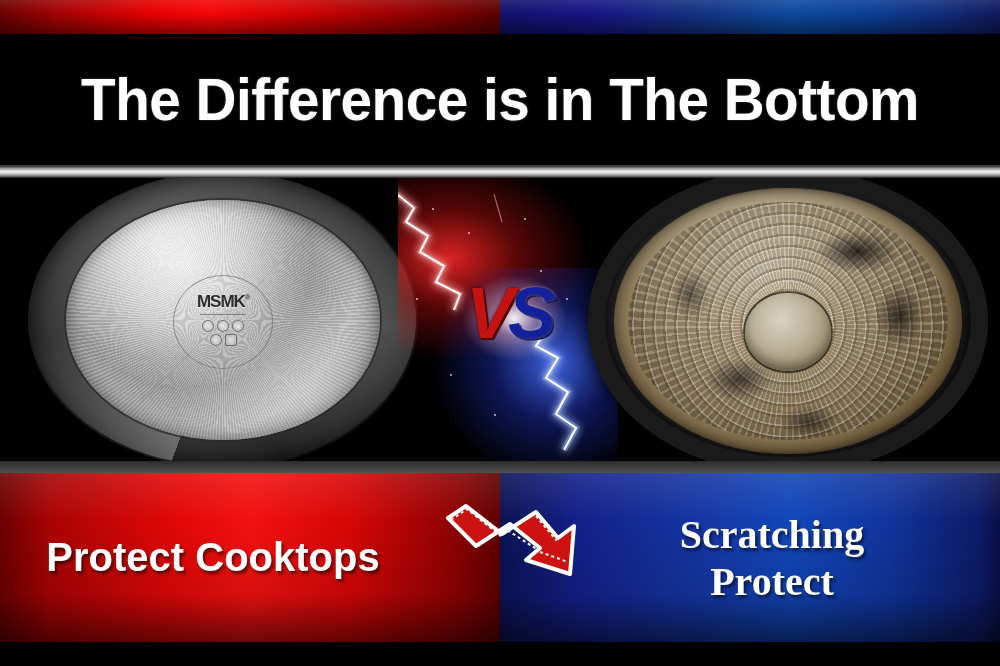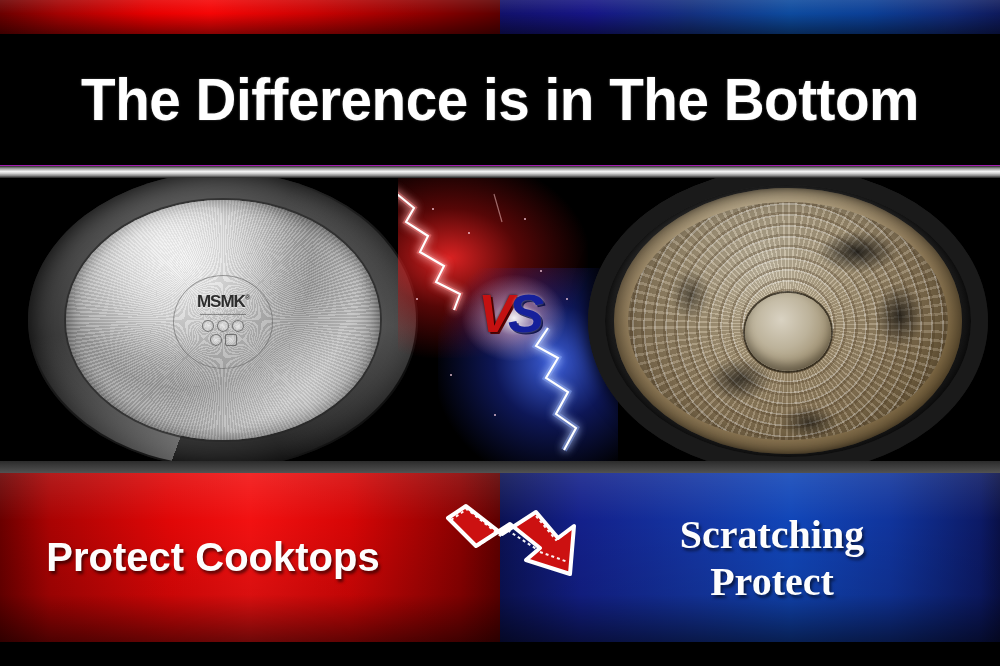--- a/index.html
+++ b/index.html
@@ -1,21 +1,21 @@
 <!DOCTYPE html>
 <html><head>
 <meta charset="utf-8">
 <style>
   html,body{margin:0;padding:0;background:#000;}
   body{font-family:"Liberation Sans", sans-serif;}
 
   #poster{
     position:relative;
     width:1000px;height:666px;
-    background:#a21caf;
+    background:#404040;
     overflow:hidden;
   }
 
   
   .top-banner{position:absolute;left:0;top:0;width:1000px;height:34px;display:flex;}
   .top-banner .half{height:100%;}
   .top-banner .red-half{
     width:500px;
     background:linear-gradient(to right,#6b0000 0%,#a50202 12%,#e60000 30%,#f50505 42%,#cc0202 62%,#8a0000 86%,#5e0000 100%);
   }
@@ -140,21 +140,21 @@
   .fx{position:absolute;left:398px;top:0;width:220px;height:283px;overflow:hidden;}
   .glow-red{position:absolute;left:-40px;top:-20px;width:230px;height:200px;
     background:radial-gradient(ellipse at 40% 50%, rgba(255,40,40,.85) 0%, rgba(190,15,15,.45) 35%, rgba(90,0,0,0) 72%);}
   .glow-blue{position:absolute;left:40px;top:90px;width:230px;height:210px;
     background:radial-gradient(ellipse at 50% 45%, rgba(70,110,255,.85) 0%, rgba(30,50,190,.45) 36%, rgba(8,12,80,0) 74%);}
   .glow-core{position:absolute;left:58px;top:92px;width:116px;height:96px;
     background:radial-gradient(ellipse at 50% 50%, rgba(255,255,255,.95) 0%, rgba(255,200,220,.45) 26%, rgba(255,255,255,0) 64%);}
   .spark{position:absolute;width:2px;height:2px;border-radius:50%;background:#ffd3e4;opacity:.85;}
   .vs-text{
     position:absolute;left:0;top:96px;width:220px;text-align:center;
-    font-family:"Liberation Sans",sans-serif;font-weight:bold;font-size:54px;
+    font-family:"Liberation Sans",sans-serif;font-weight:bold;font-size:72px;
     line-height:78px;letter-spacing:-6px;
     font-style:italic;
   }
   .vs-text .v{color:#c41111;text-shadow:0 0 3px rgba(0,0,0,.8),2px 2px 0 #5a0505;}
   .vs-text .s{color:#15209b;text-shadow:0 0 3px rgba(255,255,255,.5),2px 2px 0 #070b44;}
 
   
   .bottom{position:absolute;left:0;top:473px;width:1000px;height:169px;display:flex;}
   .band{position:relative;width:500px;height:169px;display:flex;align-items:center;overflow:hidden;}
   .band-red{background:linear-gradient(to right,#6a0000 0%,#a90303 10%,#e00707 34%,#f21111 50%,#d60606 70%,#8a0101 92%,#5d0000 100%);}

